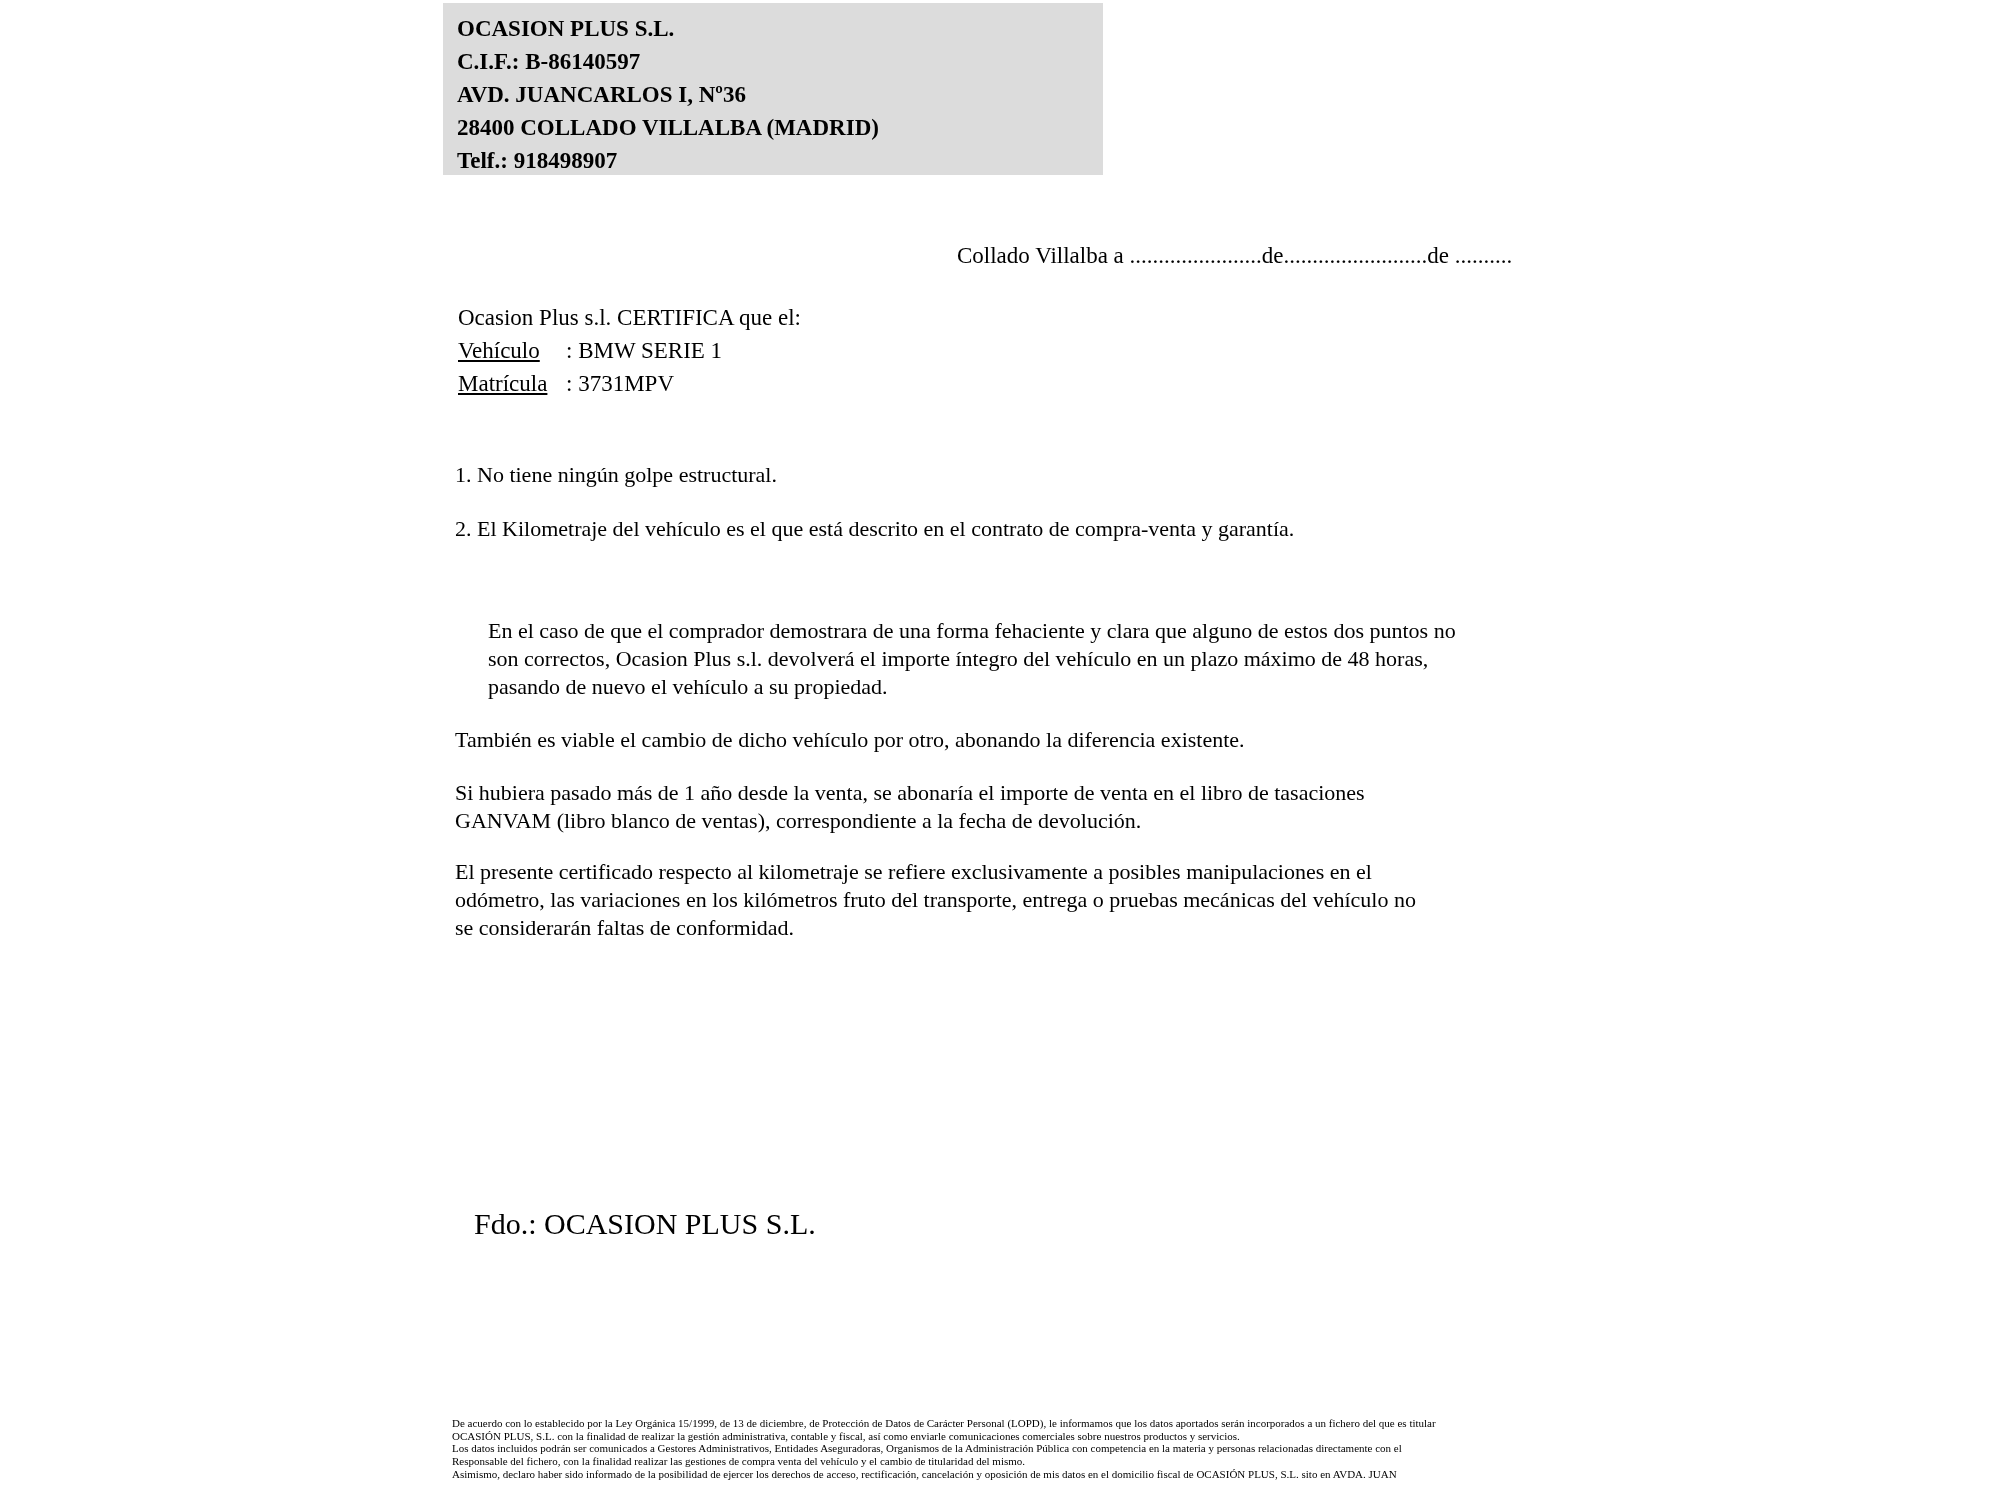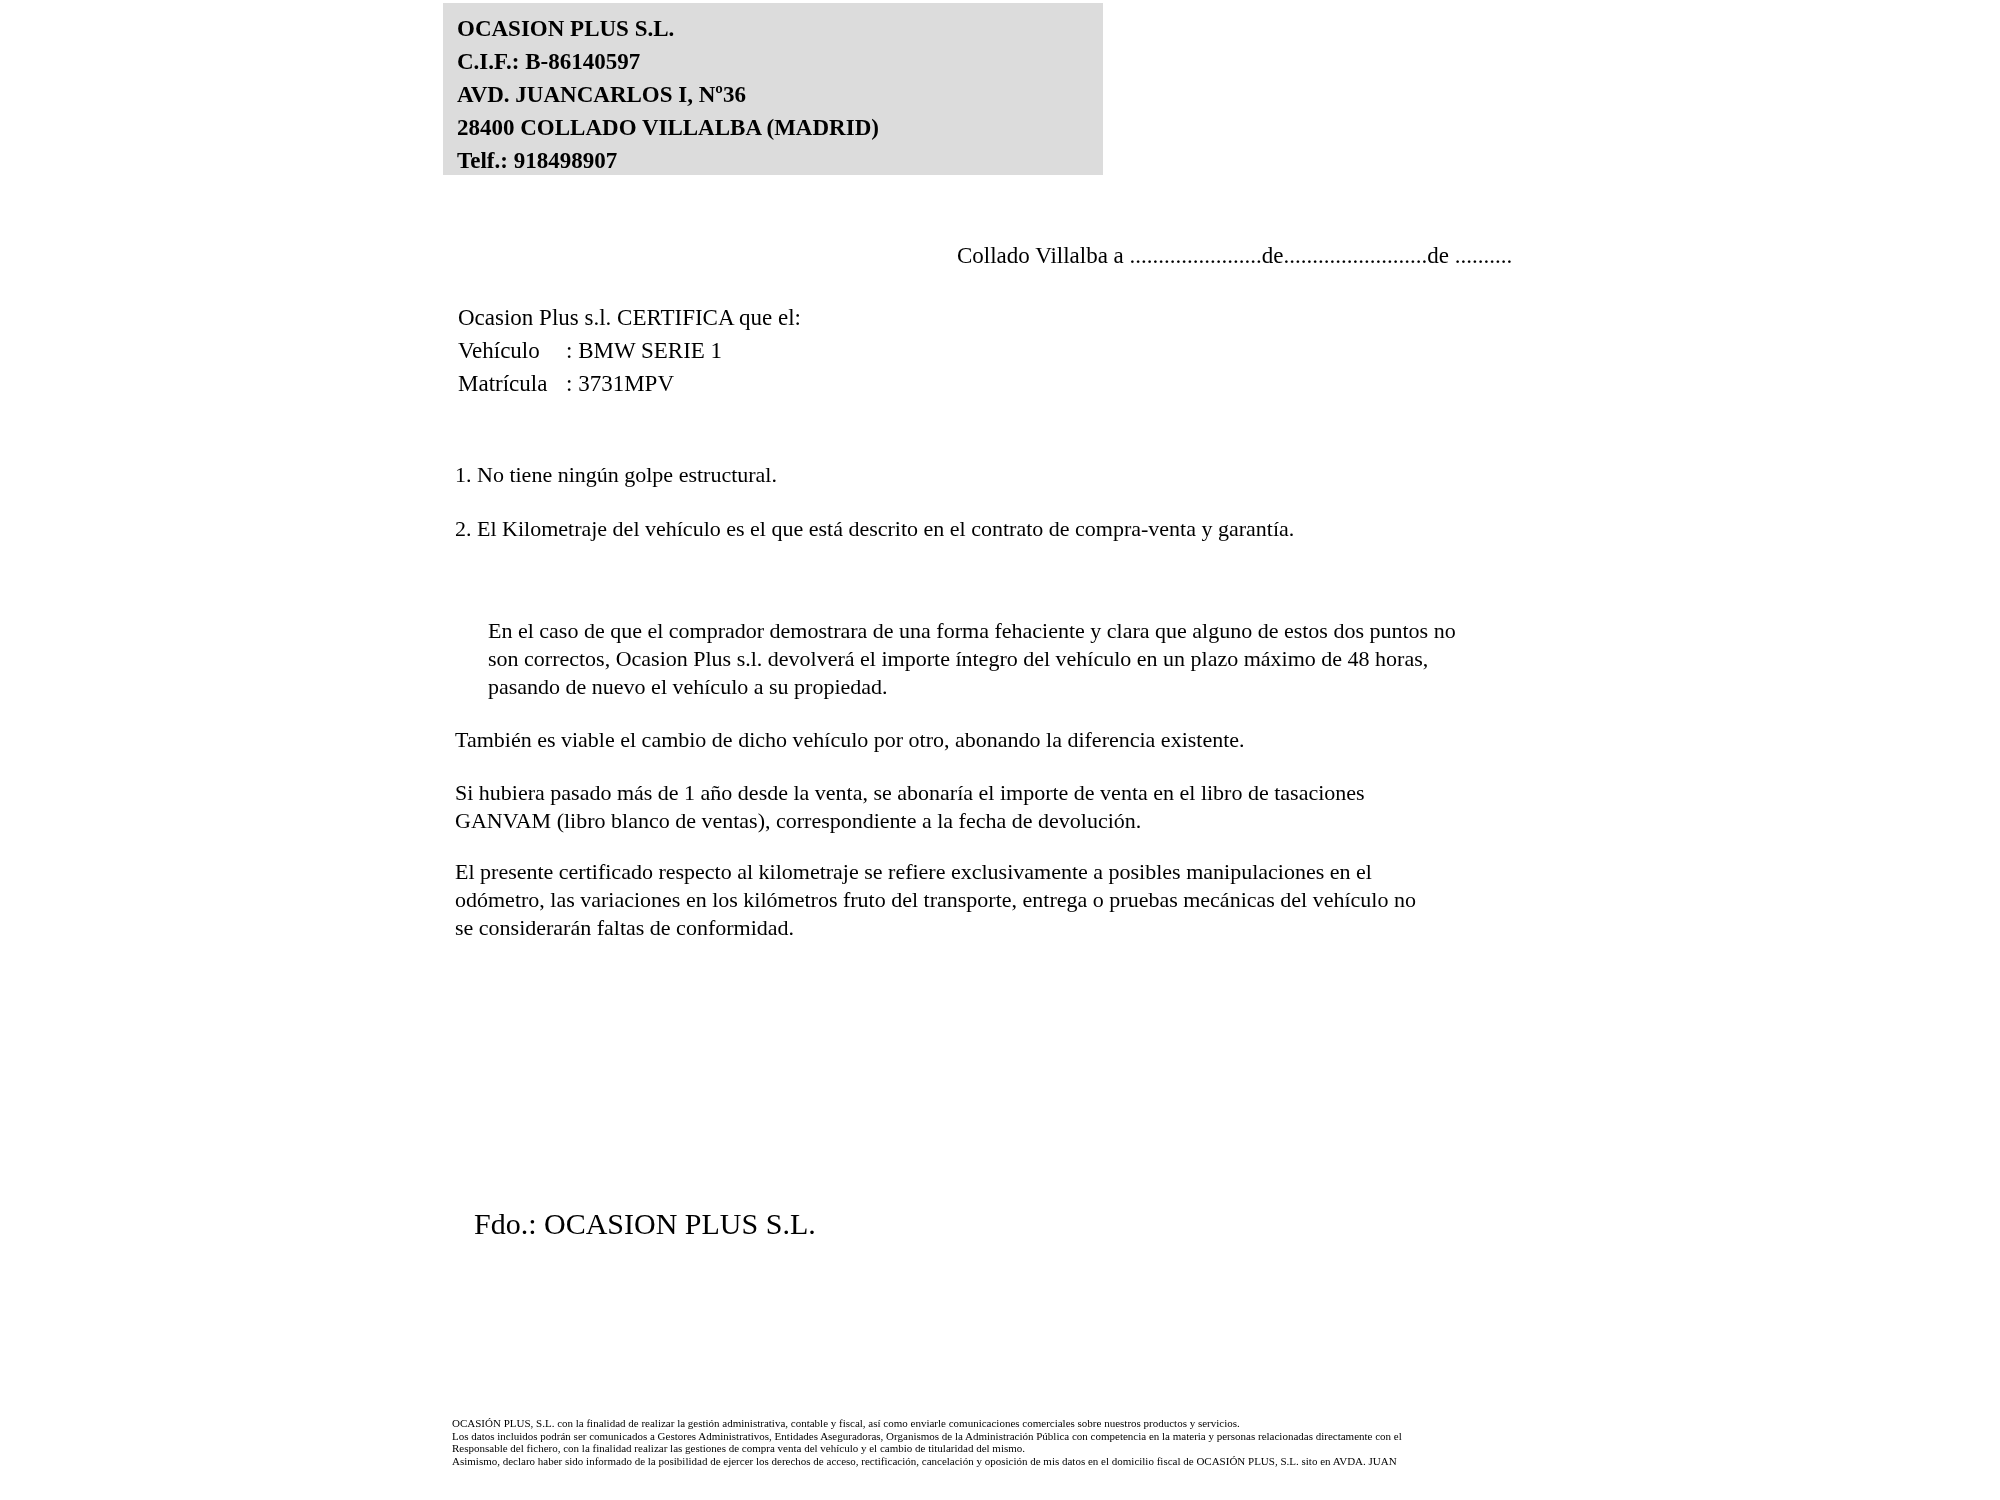--- a/index.html
+++ b/index.html
@@ -42,20 +42,21 @@
     left: 458px;
     top: 301px;
     font-size: 23px;
     line-height: 33px;
   }
   .cert-row .lbl {
     display: inline-block;
     width: 108px;
   }
   .cert-row .lbl span {
+    text-decoration: underline;
   }
   .point {
     position: absolute;
     left: 455px;
     font-size: 22px;
     white-space: nowrap;
   }
   .para {
     position: absolute;
     left: 455px;
@@ -116,19 +117,20 @@
   <div class="para" style="top:726px;">También es viable el cambio de dicho vehículo por otro, abonando la diferencia existente.</div>
   <div class="para" style="top:779px;">Si hubiera pasado más de 1 año desde la venta, se abonaría el importe de venta en el libro de tasaciones
 GANVAM (libro blanco de ventas), correspondiente a la fecha de devolución.</div>
   <div class="para" style="top:858px;">El presente certificado respecto al kilometraje se refiere exclusivamente a posibles manipulaciones en el
 odómetro, las variaciones en los kilómetros fruto del transporte, entrega o pruebas mecánicas del vehículo no
 se considerarán faltas de conformidad.</div>
 
   <div class="signature">Fdo.: OCASION PLUS S.L.</div>
 
   <div class="legal">
+    <div>De acuerdo con lo establecido por la Ley Orgánica 15/1999, de 13 de diciembre, de Protección de Datos de Carácter Personal (LOPD), le informamos que los datos aportados serán incorporados a un fichero del que es titular</div>
     <div>OCASIÓN PLUS, S.L. con la finalidad de realizar la gestión administrativa, contable y fiscal, así como enviarle comunicaciones comerciales sobre nuestros productos y servicios.</div>
     <div>Los datos incluidos podrán ser comunicados a Gestores Administrativos, Entidades Aseguradoras, Organismos de la Administración Pública con competencia en la materia y personas relacionadas directamente con el</div>
     <div>Responsable del fichero, con la finalidad realizar las gestiones de compra venta del vehículo y el cambio de titularidad del mismo.</div>
     <div>Asimismo, declaro haber sido informado de la posibilidad de ejercer los derechos de acceso, rectificación, cancelación y oposición de mis datos en el domicilio fiscal de OCASIÓN PLUS, S.L. sito en AVDA. JUAN</div>
   </div>
 
 </div>
 
 </body></html>

